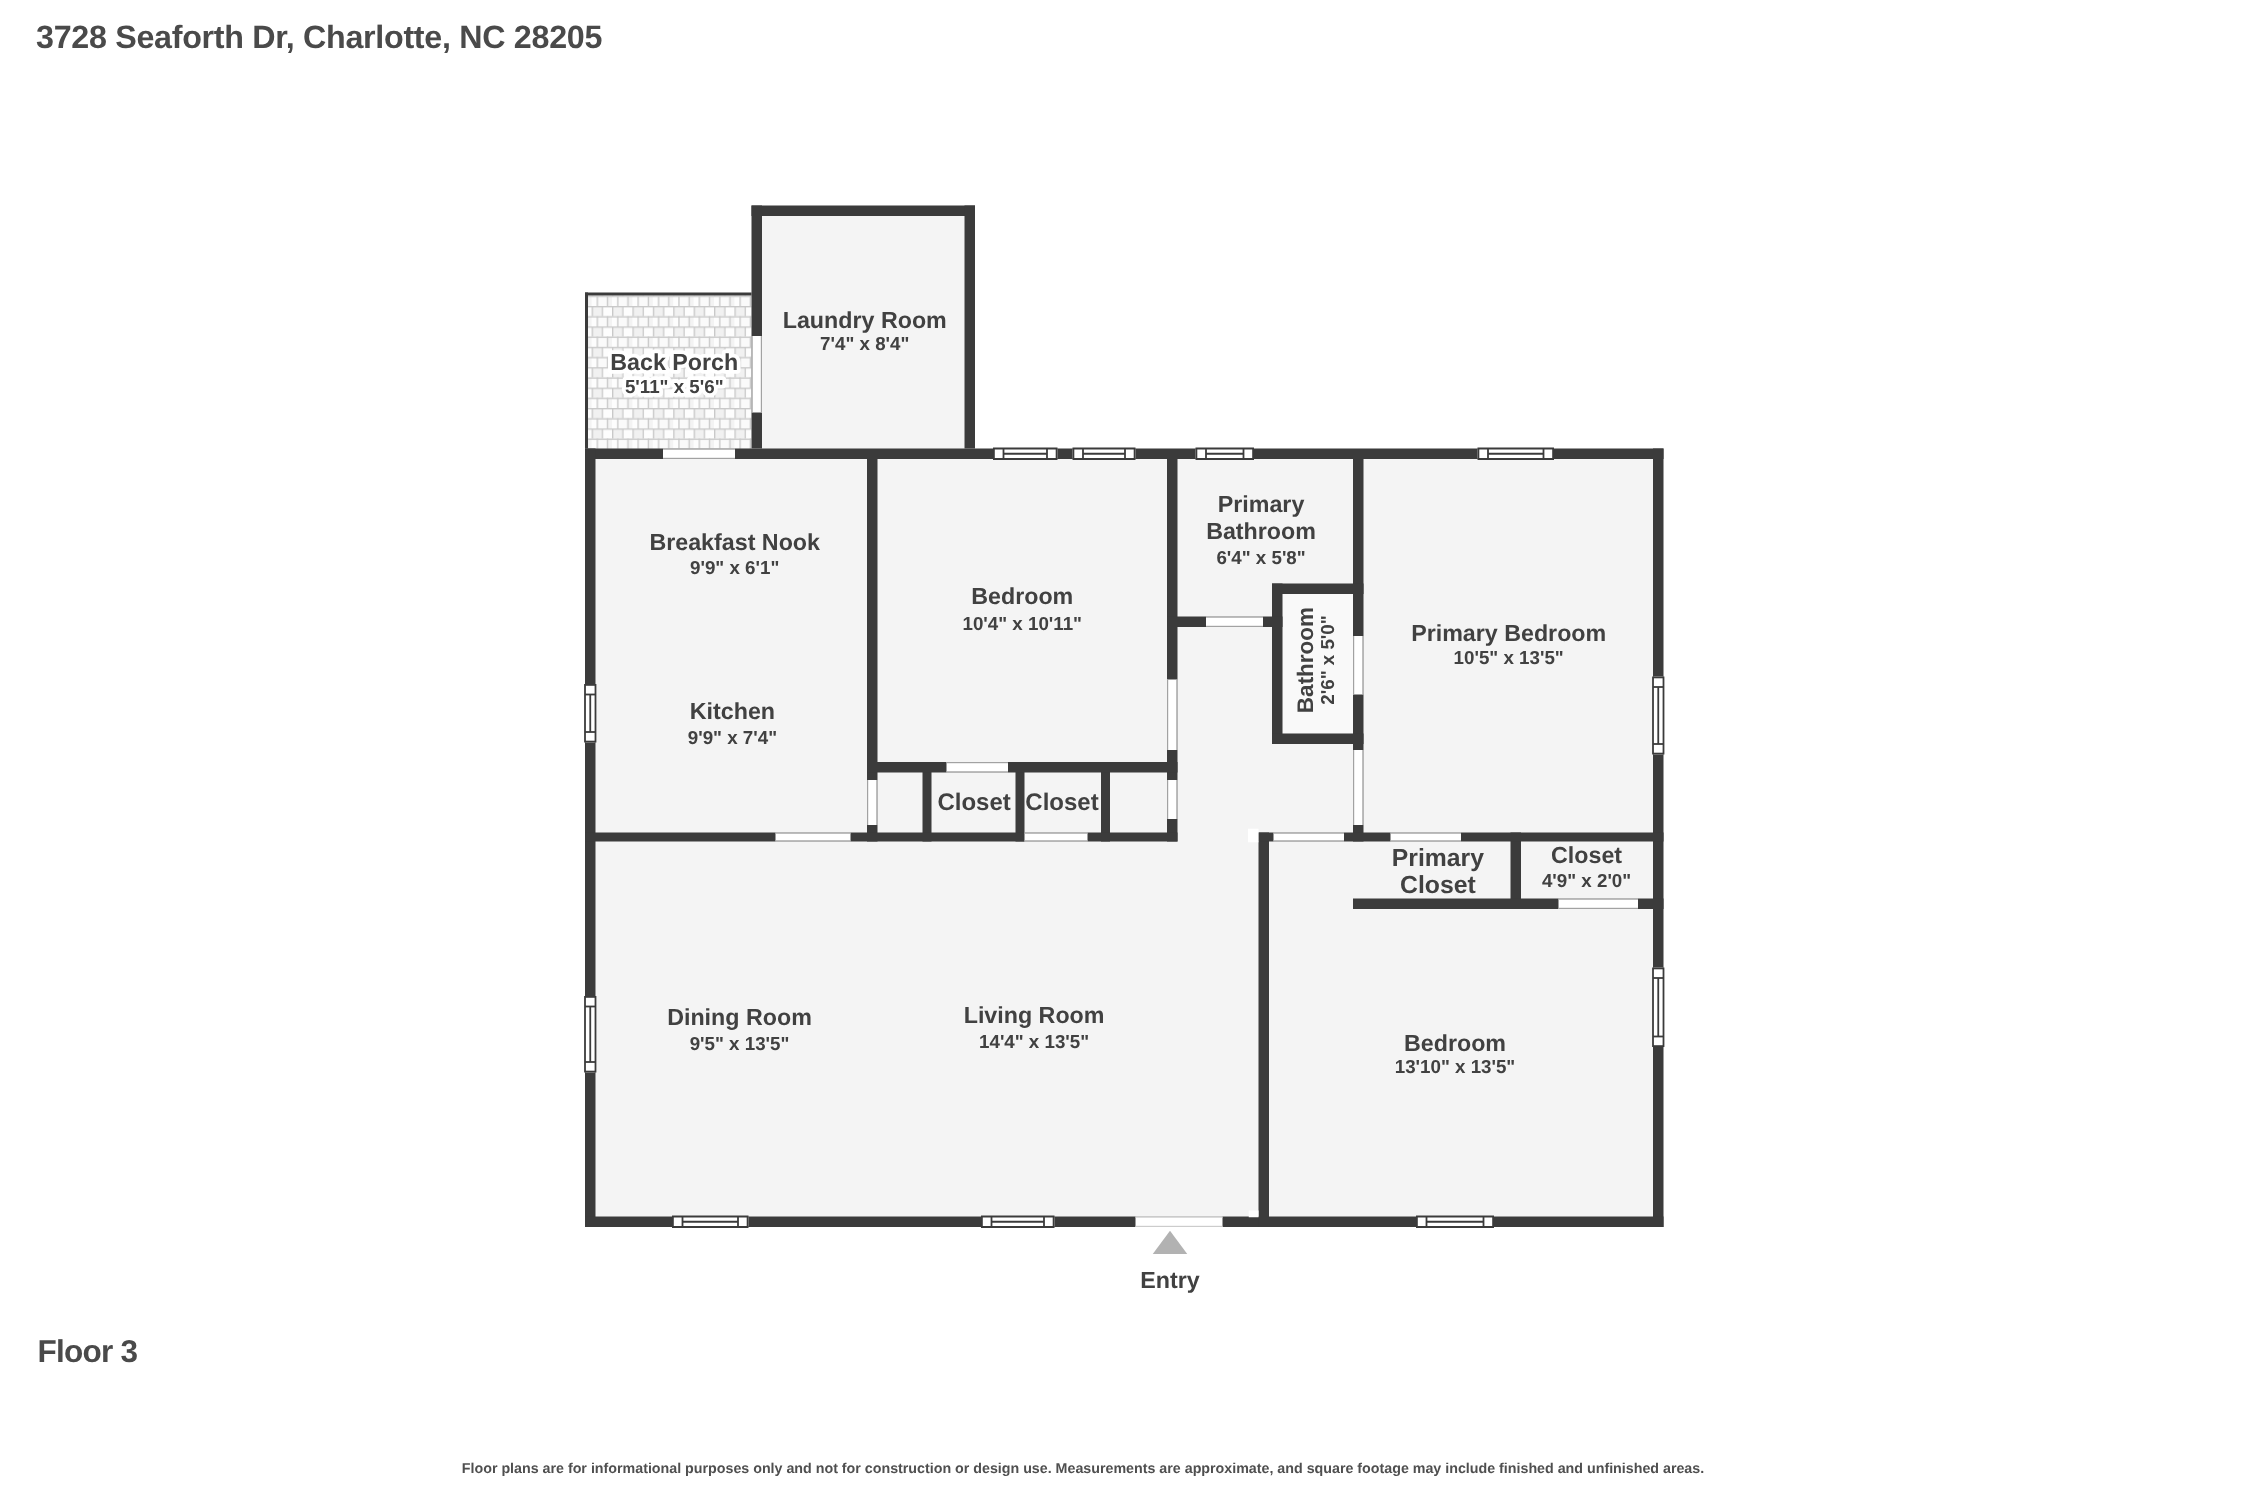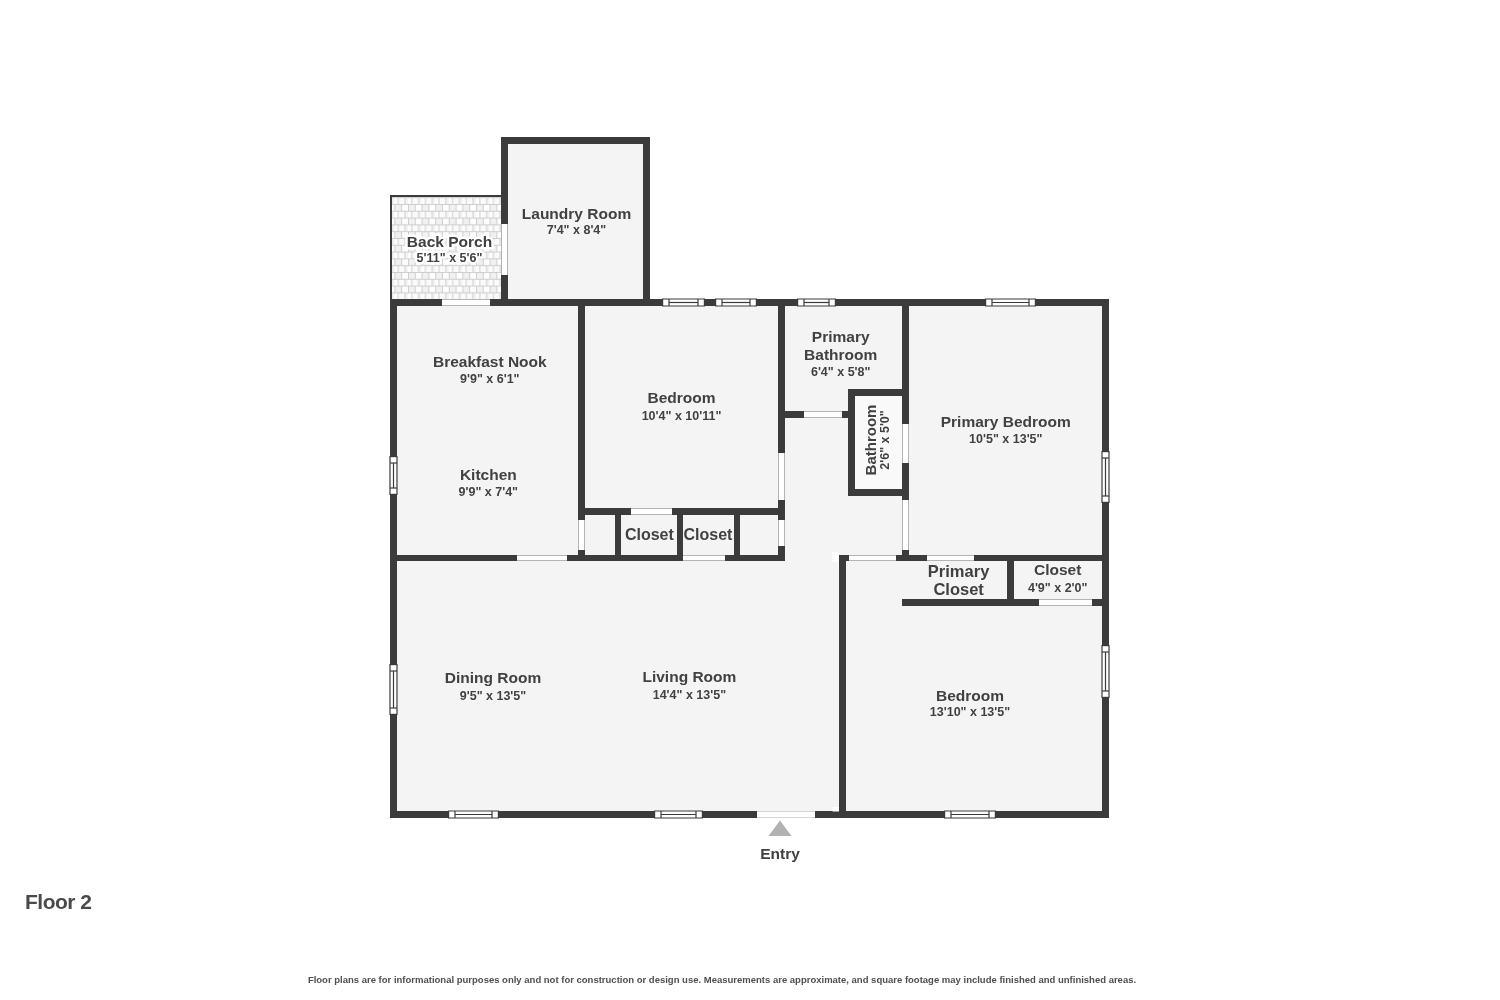--- a/index.html
+++ b/index.html
@@ -243,15 +243,16 @@
 <text x="493" y="683.0" font-size="15.5" text-anchor="middle" font-weight="bold" fill="#414141">Dining Room</text>
 <text x="493" y="699.8" font-size="12.5" text-anchor="middle" font-weight="bold" fill="#414141">9'5" x 13'5"</text>
 <text x="689.4" y="682.2" font-size="15.5" text-anchor="middle" font-weight="bold" fill="#414141">Living Room</text>
 <text x="689.4" y="698.8" font-size="12.5" text-anchor="middle" font-weight="bold" fill="#414141">14'4" x 13'5"</text>
 <text x="970" y="700.5" font-size="15.5" text-anchor="middle" font-weight="bold" fill="#414141">Bedroom</text>
 <text x="970" y="715.5" font-size="12.5" text-anchor="middle" font-weight="bold" fill="#414141">13'10" x 13'5"</text>
 <text x="780" y="858.5" font-size="15.5" text-anchor="middle" font-weight="bold" fill="#414141">Entry</text>
 <text transform="translate(875.5,440) rotate(-90)" font-size="15" text-anchor="middle" font-weight="bold" fill="#414141">Bathroom</text>
 <text transform="translate(889,440) rotate(-90)" font-size="12.5" text-anchor="middle" font-weight="bold" fill="#414141">2'6" x 5'0"</text>
 </svg>
-<div class="floor">Floor 2</div>
+<div class="addr">3728 Seaforth Dr, Charlotte, NC 28205</div>
+<div class="floor">Floor 3</div>
 <div class="disc">Floor plans are for informational purposes only and not for construction or design use. Measurements are approximate, and square footage may include finished and unfinished areas.</div>
 </div>
 
 </body></html>

